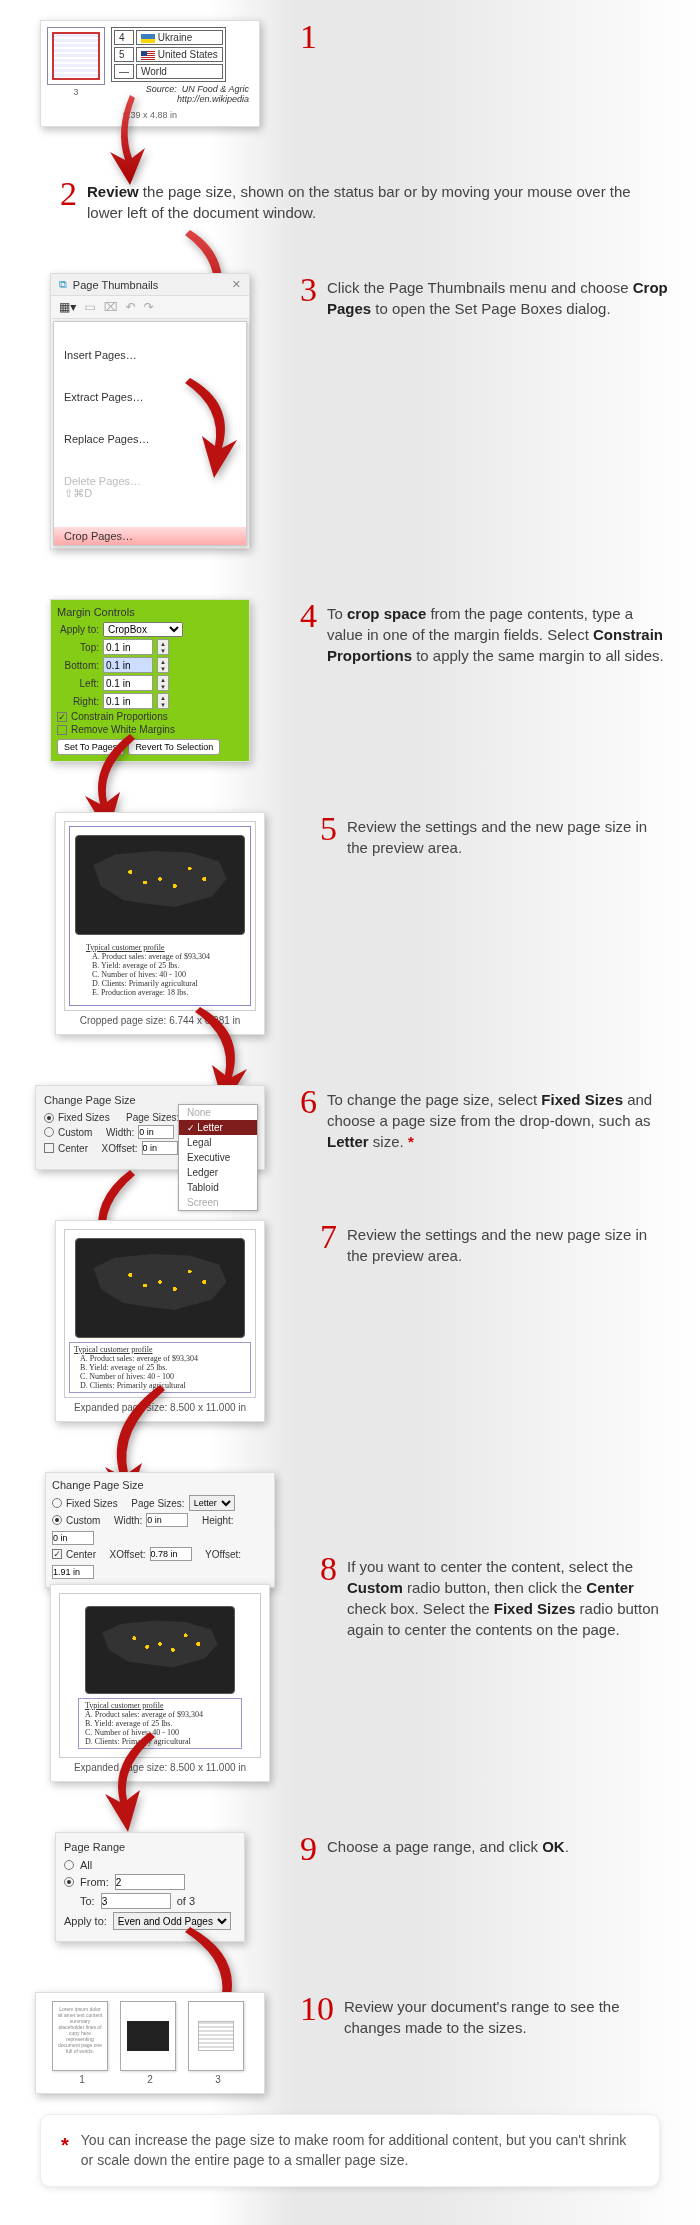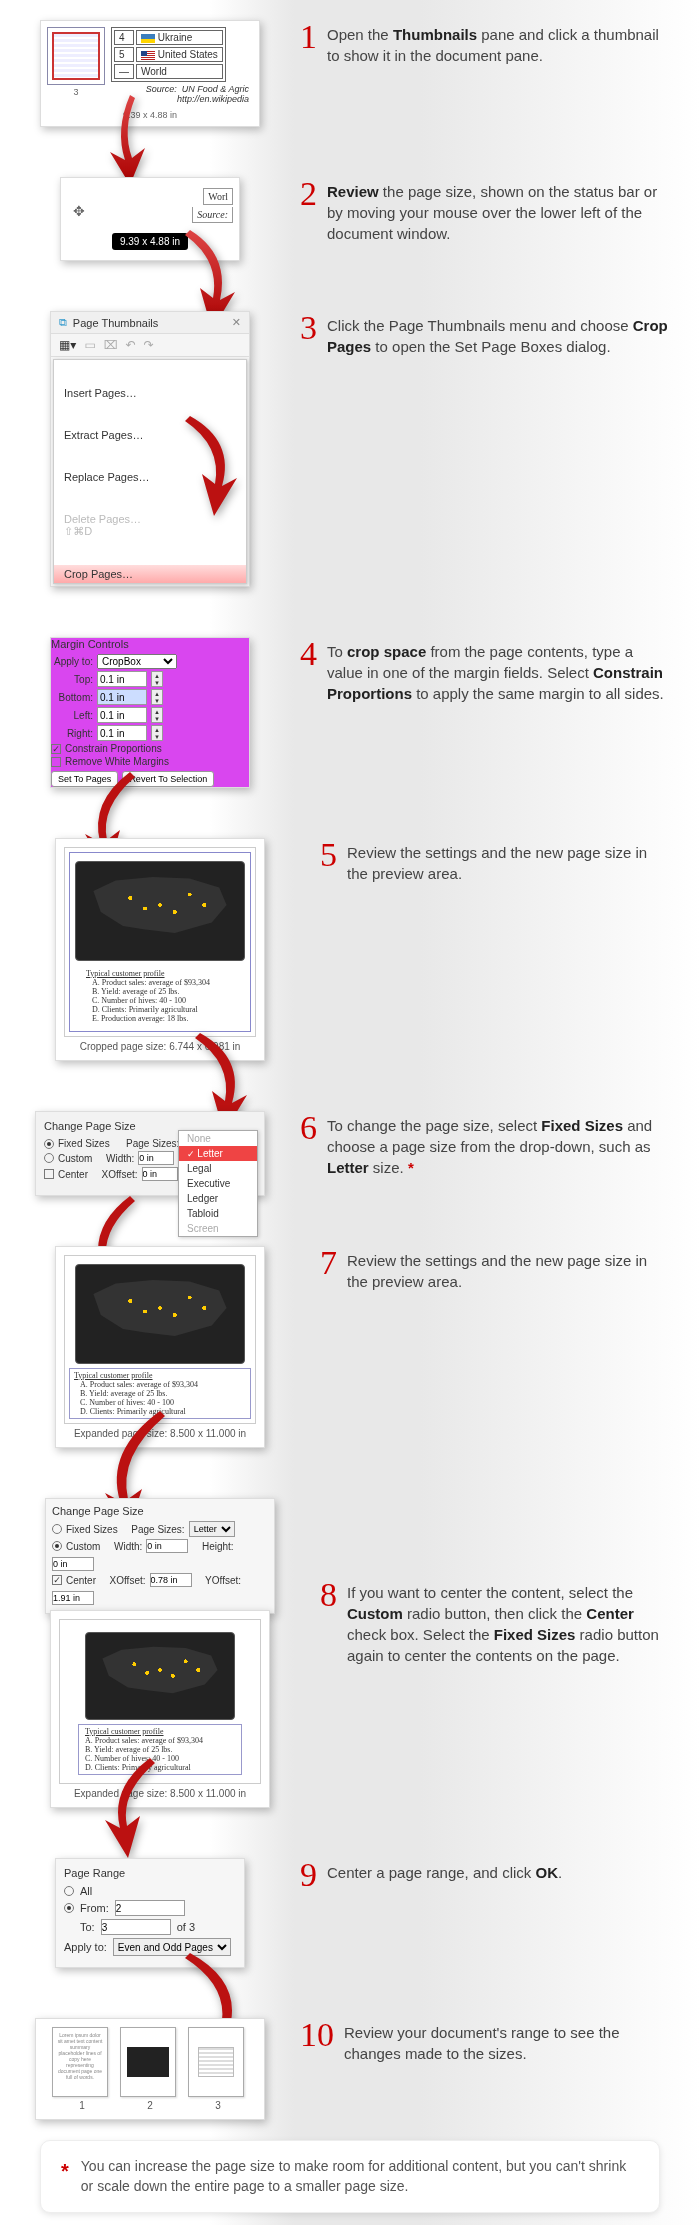--- a/index.html
+++ b/index.html
@@ -71,21 +71,21 @@
 
 .shot3 { width: 200px; padding: 0; background: #f5f5f5; }
 .shot3 .hdr { padding: 4px 8px; display: flex; align-items: center; gap: 6px; font-size: 11px; background: #f0f0f0; border-bottom: 1px solid #ddd; }
 .shot3 .icon-row { padding: 4px 8px; display: flex; gap: 8px; font-size: 12px; border-bottom: 1px solid #ddd; }
 .shot3 .menu { background: #fff; margin: 2px; border: 1px solid #ccc; box-shadow: 1px 1px 4px rgba(0,0,0,.2); }
 .shot3 .menu div { padding: 3px 10px; font-size: 11px; margin-top: 24px; }
 .shot3 .menu .disabled { color: #bbb; flex-direction: column; }
 .shot3 .menu .hi { background: linear-gradient(#fdd, #faa); }
 .close-x { margin-left: auto; color: #888; }
 
-.shot4 { width: 200px; padding: 0; font-size: 10px; background: #d946ef; }
+.shot4 { width: 200px; padding: 6px; font-size: 10px; background: #84cc16; }
 .shot4 .ttl { font-size: 11px; margin-bottom: 4px; }
 .shot4 .frow { display: flex; align-items: center; margin: 2px 0; gap: 4px; }
 .shot4 .frow label { width: 42px; text-align: right; }
 .shot4 input[type=text] { width: 50px; height: 16px; font-size: 10px; border: 1px solid #999; padding: 0 2px; }
 .shot4 input.hi { background: #cdf; }
 .shot4 .spin { width: 12px; height: 16px; border: 1px solid #999; background: #eee; font-size: 7px; text-align: center; line-height: 7px; }
 .shot4 .btns { display: flex; gap: 4px; margin-top: 4px; }
 .shot4 button { font-size: 9px; padding: 2px 6px; border: 1px solid #999; background: #fff; border-radius: 3px; }
 
 .shot-map { width: 210px; padding: 8px; text-align: center; }
@@ -93,21 +93,21 @@
 .map::after { content:""; position:absolute; inset: 8px 10px 20px 10px; background: radial-gradient(circle at 30% 40%, #fc0 2px, transparent 2px), radial-gradient(circle at 50% 50%, #fc0 2px, transparent 2px), radial-gradient(circle at 70% 35%, #fc0 2px, transparent 2px), radial-gradient(circle at 60% 60%, #fc0 2px, transparent 2px), radial-gradient(circle at 40% 55%, #fc0 2px, transparent 2px), radial-gradient(circle at 80% 50%, #fc0 2px, transparent 2px); clip-path: polygon(5% 30%, 20% 15%, 45% 10%, 70% 12%, 90% 25%, 95% 50%, 85% 75%, 60% 90%, 40% 85%, 25% 80%, 10% 60%); background-color: #333; }
 .shot-map .tiny-text { text-align: left; font-size: 8px; padding: 4px 12px; font-family: Georgia, serif; }
 .shot-map .cap { font-size: 10px; color: #555; margin-top: 4px; }
 
 .shot6 { width: 230px; padding: 8px 0 0 8px; background: #f2f2f2; font-size: 10px; }
 .shot6 .ttl { font-size: 11px; margin-bottom: 6px; }
 .shot6 .line { display: flex; align-items: center; gap: 4px; margin: 2px 0; }
 .shot6 .dd { position: absolute; right: 6px; top: 18px; background: #fff; border: 1px solid #aaa; width: 80px; box-shadow: 1px 1px 4px rgba(0,0,0,.2); }
 .shot6 { position: relative; padding-bottom: 12px; }
 .shot6 .dd div { padding: 2px 8px; }
-.shot6 .dd .sel { background: #ef4444; color: #fff; }
+.shot6 .dd .sel { background: #7f1d1d; color: #fff; }
 .shot6 .dd .dis { color: #aaa; }
 .radio { width: 10px; height: 10px; border: 1px solid #777; border-radius: 50%; display:inline-block; vertical-align: middle; }
 .radio.on::after { content:""; display: block; width: 4px; height: 4px; background: #333; border-radius: 50%; margin: 2px; }
 .chk { width: 10px; height: 10px; border: 1px solid #777; display:inline-block; vertical-align: middle; }
 .chk.on::after { content:"✓"; font-size: 9px; line-height: 9px; display:block; text-align:center; }
 
 .shot8wrap { display: flex; flex-direction: column; gap: 0; align-items: center; }
 .shot8a { width: 230px; padding: 6px; background: #f6f6f6; font-size: 10px; }
 .shot8a .ttl { font-size: 11px; margin-bottom: 4px; }
 .shot8a .line { display: flex; align-items: center; gap: 4px; margin: 2px 0; flex-wrap: wrap; }
@@ -179,48 +179,35 @@
             </table>
           <div class="src"><i><span>Source:</span></i>&nbsp;&nbsp;<i>UN Food &amp; Agric
 http://en.wikipedia</i></div>
         </div>
       </div>
       <div class="footer">9.39 x 4.88 in</div>
     </div>
   </div>
   <div class="right-col">
     <div class="step-num">1</div>
-    <div class="step-text">
-      <span>Open the </span><b>Thumbnails</b><span> pane and click a thumbnail to show it in the document pane.</span>
-    </div>
   </div>
   <div class="arrow" style="left:90px;top:70px">
     <svg width="80" height="100">
         <defs>
           <linearGradient id="g1" x1="0" y1="0" x2="0" y2="1">
             <stop offset="0" stop-color="#d44"></stop>
             <stop offset="1" stop-color="#a00"></stop>
           </linearGradient>
         </defs>
         <path d="M40 5 Q 25 40 35 70 L 20 62 L 40 95 L 55 58 L 42 68 Q 32 40 45 8 Z" fill="url(#g1)"></path>
       </svg>
   </div>
 </div>
 
 <div class="row">
-  <div class="left-col">
-    <div class="shot shot2">
-      <div style="text-align:right"><span class="part">Worl</span></div>
-      <div style="text-align:right;margin-top:2px"><span class="part" style="font-style:italic;border-top:0">Source:</span></div>
-      <div style="position:relative;height:4px">
-          <div style="position:absolute;left:6px;top:-20px;font-size:14px;color:#666">✥</div>
-        </div>
-      <div style="text-align:center"><span class="tooltip">9.39 x 4.88 in</span></div>
-    </div>
-  </div>
   <div class="right-col">
     <div class="step-num">2</div>
     <div class="step-text">
       <b>Review</b><span> the page size, shown on the status bar or by moving your mouse over the lower left of the document window.</span>
     </div>
   </div>
   <div class="arrow" style="left:170px;top:48px">
     <svg width="90" height="110">
         <defs>
           <linearGradient id="g2" x1="0" y1="0" x2="0" y2="1">
@@ -473,21 +460,21 @@
         </div>
       <div class="line">
           <span>Apply to:</span> 
           <select><option>Even and Odd Pages</option></select>
         </div>
     </div>
   </div>
   <div class="right-col">
     <div class="step-num">9</div>
     <div class="step-text">
-      <span>Center a page range, and click </span><b>OK</b><span>.</span>
+      <span>Choose a page range, and click </span><b>OK</b><span>.</span>
     </div>
   </div>
   <div class="arrow" style="left:170px;top:90px">
     <svg width="100" height="120">
         <path d="M20 5 Q 75 35 58 85 L 73 77 L 48 115 L 38 73 L 50 83 Q 62 40 15 10 Z" fill="#b11"></path>
       </svg>
   </div>
 </div>
 
 <div class="row" style="margin-bottom:20px">

